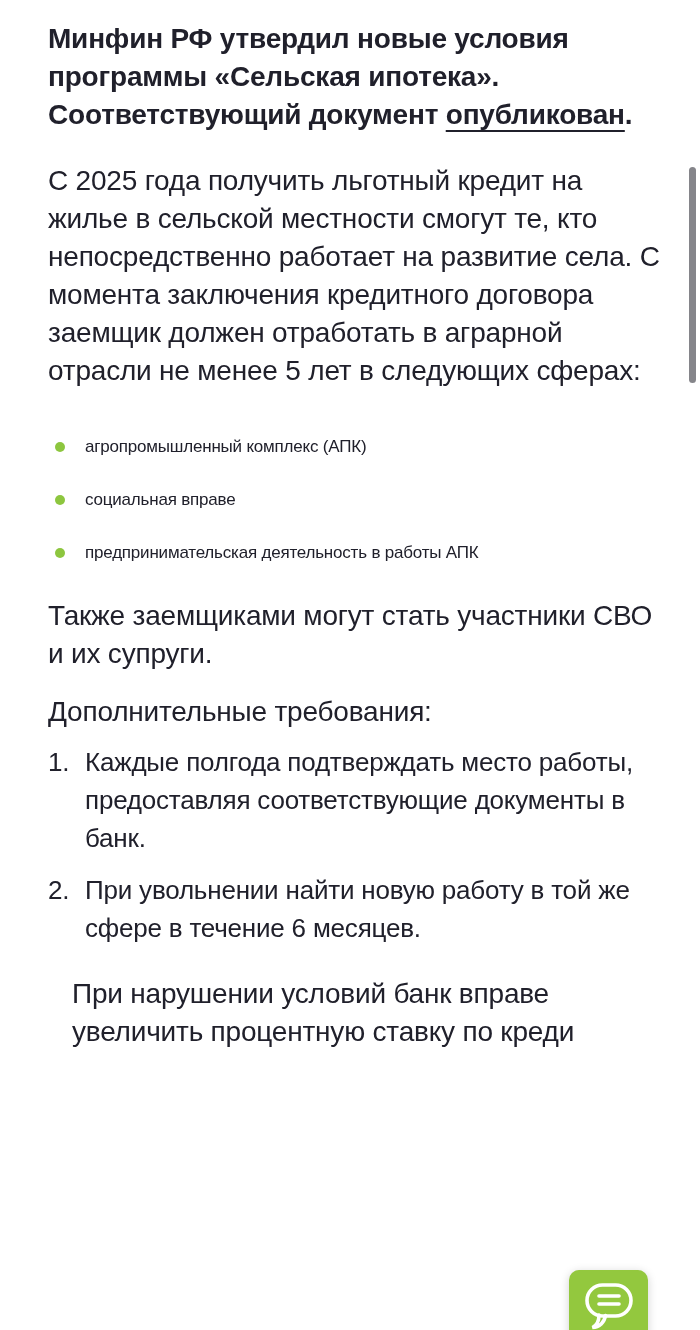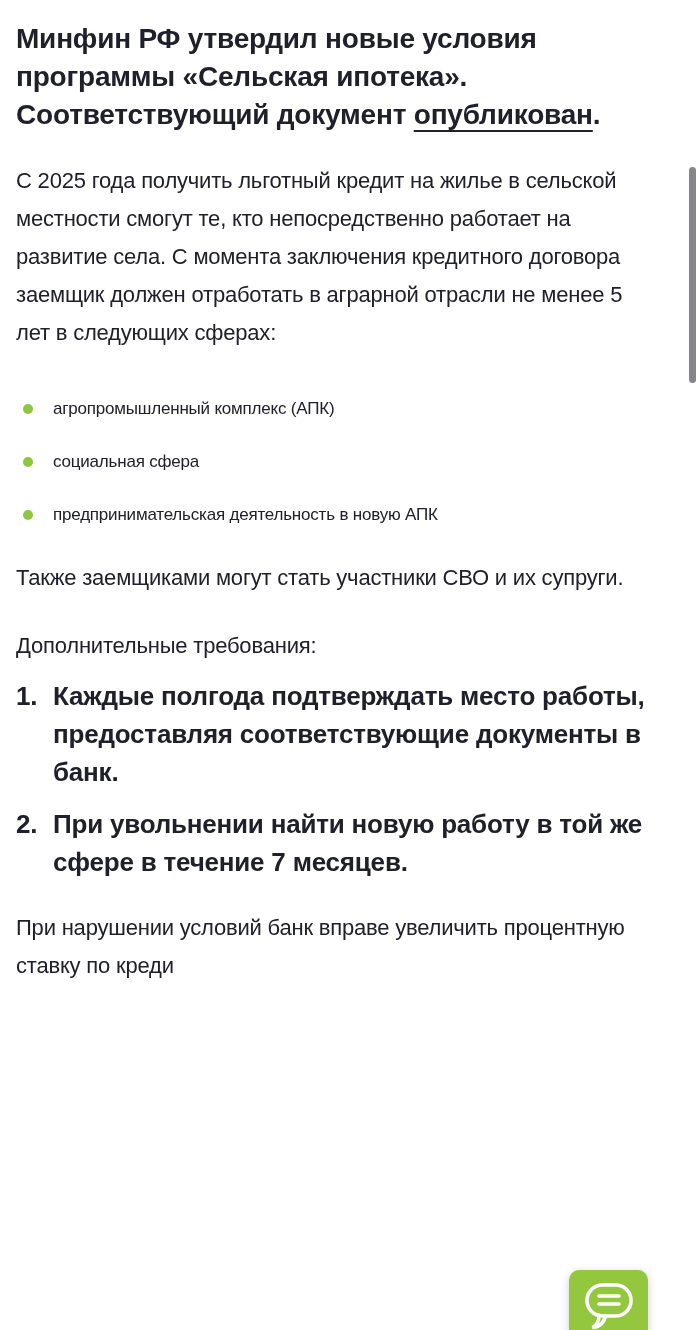--- a/index.html
+++ b/index.html
@@ -7,46 +7,46 @@
   body {
     width: 700px;
     height: 1330px;
     background: #ffffff;
     font-family: "Liberation Sans", sans-serif;
     color: #20202b;
     overflow: hidden;
     position: relative;
   }
   .page {
-    padding: 20px 40px 0 16px;
+    padding: 20px 40px 0 48px;
     width: 700px;
   }
   h1.title {
     font-size: 28px;
     line-height: 38px;
     font-weight: 700;
     letter-spacing: -0.2px;
     margin: 0 0 28px 0;
   }
   h1.title a.pub-link {
     color: inherit;
     text-decoration: underline;
     text-decoration-thickness: 2px;
     text-underline-offset: 6px;
     cursor: pointer;
   }
   p.body-text {
-    font-size: 22px;
+    font-size: 28px;
     line-height: 38px;
     letter-spacing: -0.2px;
     margin: 0 0 38px 0;
   }
-  p.svo-note { margin-bottom: 30px; }
+  p.svo-note { margin-bottom: 20px; }
   p.req-title { margin-bottom: 12px; }
-  p.violation { margin-bottom: 0; }
+  p.violation { margin-bottom: 0; margin-left: 24px; }
   ul.spheres {
     list-style: none;
     margin: 0 0 25px 0;
     padding: 0;
   }
   ul.spheres li {
     position: relative;
     padding-left: 37px;
     font-size: 17px;
     line-height: 38px;
@@ -70,21 +70,20 @@
     padding: 0;
   }
   ol.reqs li {
     counter-increment: reqnum;
     position: relative;
     padding-left: 37px;
     font-size: 26px;
     line-height: 38px;
     letter-spacing: -0.2px;
     margin-bottom: 14px;
-    font-weight: bold;
   }
   ol.reqs li::before {
     content: counter(reqnum) ".";
     position: absolute;
     left: 0;
     top: 0;
     font-size: 26px;
     line-height: 38px;
   }
   .scrollbar-thumb {
@@ -117,31 +116,31 @@
 <body>
 
 <div class="page">
 
   <h1 class="title"><span>Минфин РФ утвердил новые условия программы «Сельская ипотека». Соответствующий документ </span><a class="pub-link">опубликован</a><span>.</span></h1>
 
   <p class="body-text">С 2025 года получить льготный кредит на жилье в сельской местности смогут те, кто непосредственно работает на развитие села. С момента заключения кредитного договора заемщик должен отработать в аграрной отрасли не менее 5 лет в следующих сферах:</p>
 
   <ul class="spheres">
     <li>агропромышленный комплекс (АПК)</li>
-    <li>социальная сфера</li>
-    <li>предпринимательская деятельность в новую АПК</li>
+    <li>социальная вправе</li>
+    <li>предпринимательская деятельность в работы АПК</li>
   </ul>
 
   <p class="body-text svo-note">Также заемщиками могут стать участники СВО и их супруги.</p>
 
   <p class="body-text req-title">Дополнительные требования:</p>
 
   <ol class="reqs">
     <li>Каждые полгода подтверждать место работы, предоставляя соответствующие документы в банк.</li>
-    <li>При увольнении найти новую работу в той же сфере в течение 7 месяцев.</li>
+    <li>При увольнении найти новую работу в той же сфере в течение 6 месяцев.</li>
   </ol>
 
   <p class="body-text violation">При нарушении условий банк вправе увеличить процентную ставку по креди</p>
 
 </div>
 
 <div class="scrollbar-thumb"></div>
 
 <button class="chat-button">
   <span>

